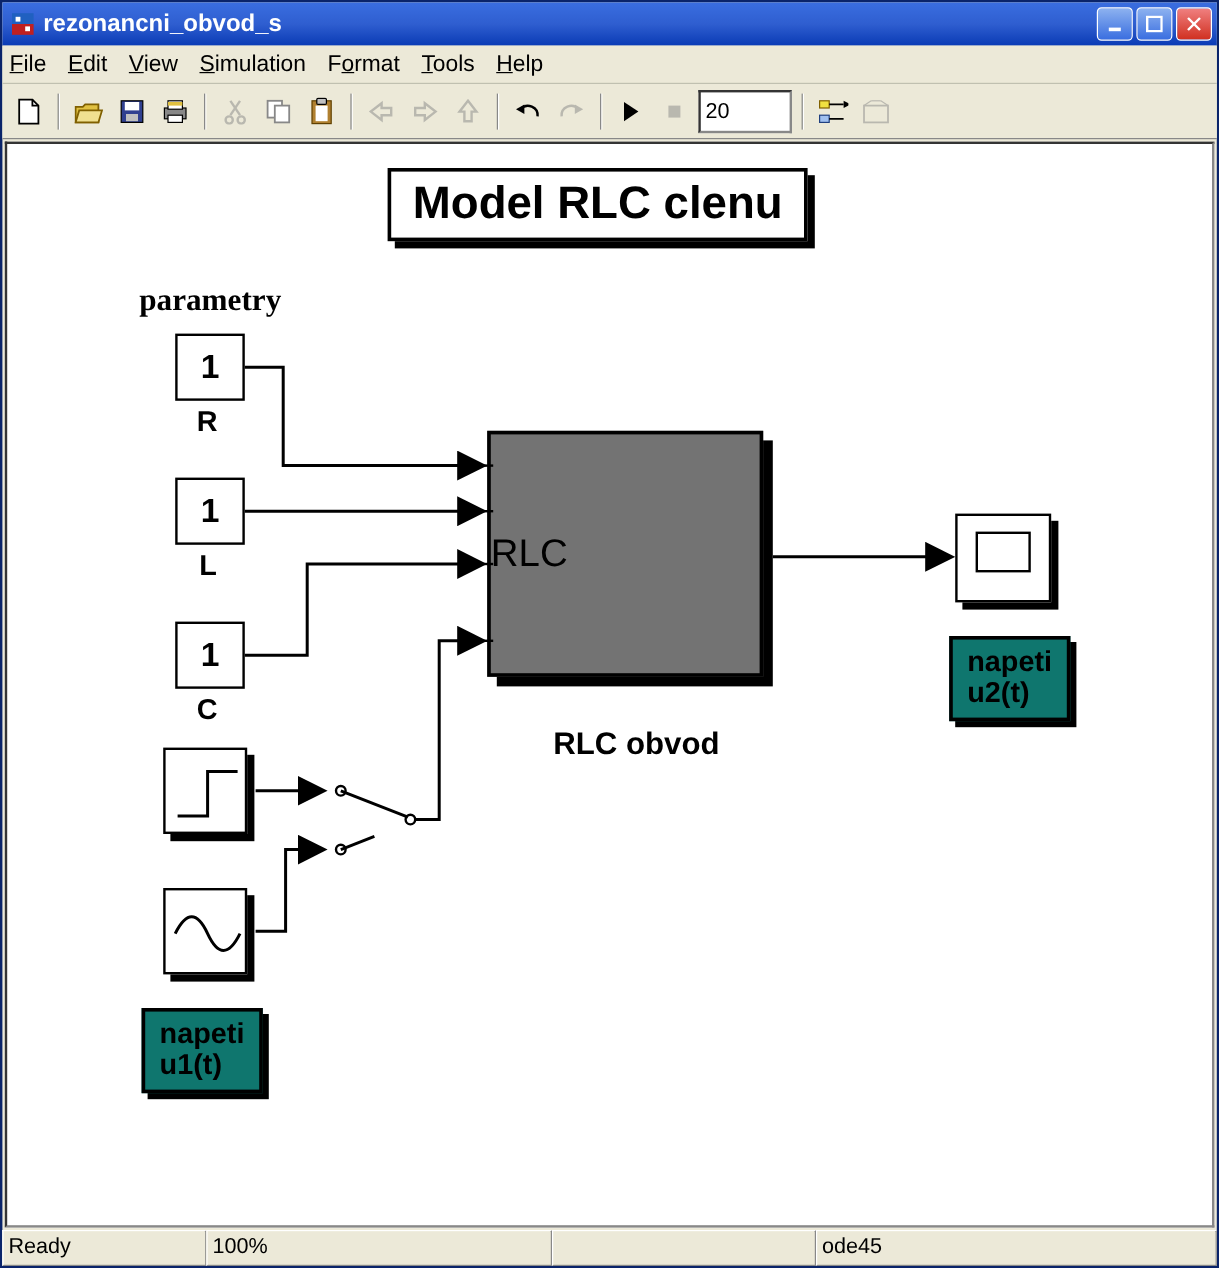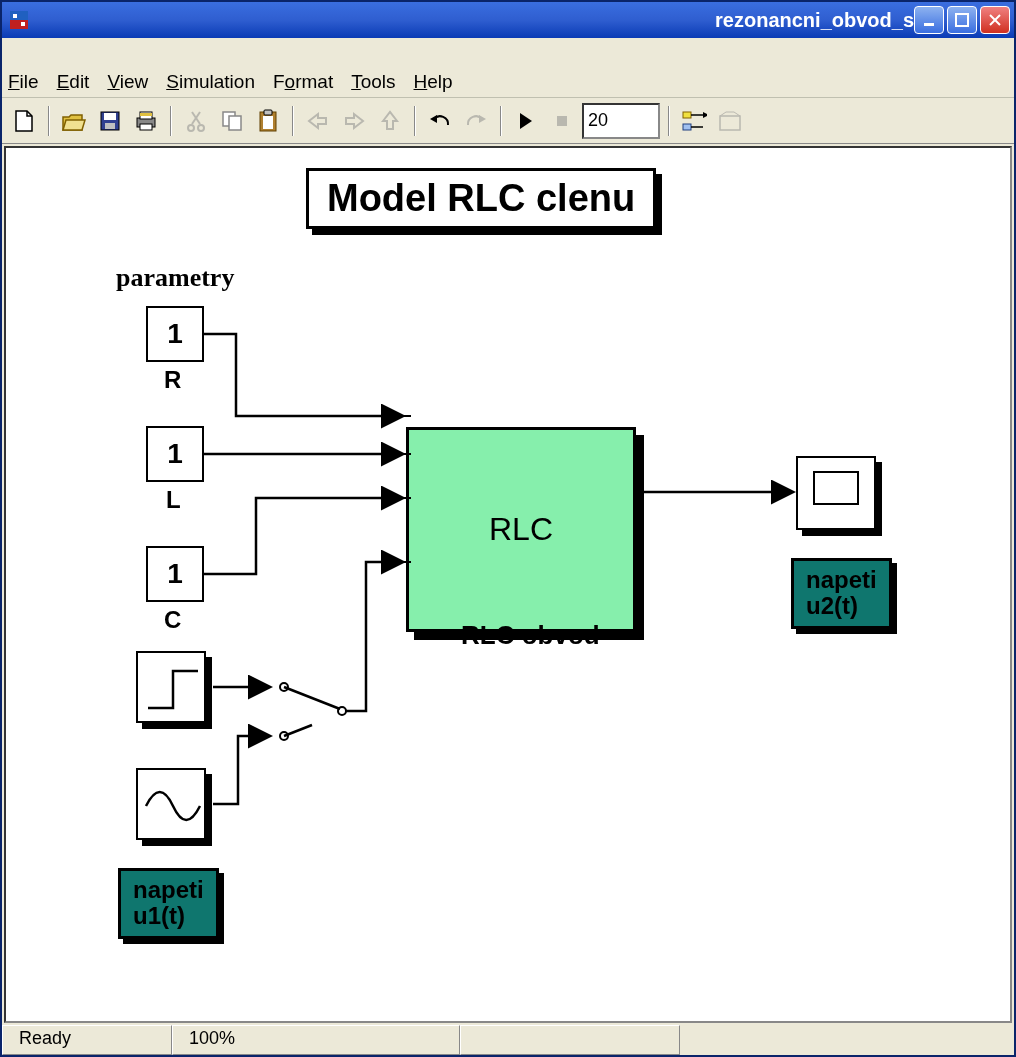--- a/index.html
+++ b/index.html
@@ -21,21 +21,20 @@
   
   .titlebar {
     height: 36px;
     background: linear-gradient(to bottom, #3a6ee0 0%, #2f5ed0 50%, #0a3bb5 100%);
     display: flex;
     align-items: center;
     padding: 0 4px 0 6px;
     color: #fff;
     font-weight: bold;
     font-size: 20px;
-    text-align: right;
   }
   .titlebar .app-icon {
     width: 22px; height: 22px;
     margin-right: 6px;
     display: flex; align-items: center; justify-content: center;
   }
   .titlebar .title { flex: 1; }
   .titlebar .controls { display: flex; gap: 3px; }
   .win-btn {
     width: 30px; height: 28px;
@@ -49,21 +48,20 @@
   .win-btn.close { background: linear-gradient(#f08080,#d03020);}
   
   .menubar {
     height: 32px;
     background: #ece9d8;
     display: flex; align-items: center;
     padding: 0 6px;
     gap: 18px;
     font-size: 19px;
     border-bottom: 1px solid #c0c0b0;
-    margin-top: 28px;
   }
   .menubar .menu-item { cursor: default; }
   .menubar .menu-item .ul { text-decoration: underline; }
   
   .toolbar {
     height: 46px;
     background: #ece9d8;
     display: flex; align-items: center;
     padding: 0 6px;
     gap: 4px;
@@ -100,32 +98,32 @@
   .statusbar {
     height: 30px;
     background: #ece9d8;
     display: flex;
     font-size: 18px;
   }
   .statusbar .cell {
     border: 1px solid #888;
     border-top: 1px solid #fff;
     border-left: 1px solid #fff;
-    padding: 2px 16px;
+    padding: 2px 4px;
     background: #ece9d8;
   }
   .statusbar .c1 { width: 170px; }
   .statusbar .c2 { width: 288px; }
   .statusbar .c3 { width: 220px; }
   .statusbar .c4 { flex: 1; }
 
   
   .diag-title {
     position: absolute;
-    left: 300px; top: 20px;
+    left: 317px; top: 20px;
     font-family: "Arial", sans-serif;
     font-size: 38px;
     font-weight: bold;
     border: 3px solid #000;
     background: #fff;
     padding: 6px 18px;
     box-shadow: 6px 6px 0 #000;
   }
   .param-label {
     position: absolute;
@@ -143,24 +141,24 @@
   .blk-label {
     position: absolute;
     font-family: "Arial"; font-weight: bold; font-size: 24px;
     text-align: center;
   }
   .rlc-block {
     position: absolute;
     left: 400px; top: 239px;
     width: 230px; height: 205px;
     border: 3px solid #000;
-    background: #86efac;
+    background: #737373;
     box-shadow: 8px 8px 0 #000;
-    display: flex; align-items: center; justify-content: center;
-    font-family: "Arial"; font-size: 32px; margin-top: 40px;
+    display: flex; align-items: center; justify-content: flex-start;
+    font-family: "Arial"; font-size: 32px;
   }
   .scope-block {
     position: absolute;
     left: 790px; top: 308px;
     width: 80px; height: 74px;
     border: 2px solid #000;
     background: #fff;
     box-shadow: 6px 6px 0 #000;
     display: flex; align-items: center; justify-content: center;
   }
@@ -371,21 +369,21 @@
     </div>
 
     <div class="yellow-tag" style="left:112px; top:720px;">
       <div>napeti</div>
       <div>u1(t)</div>
     </div>
 
     <div class="rlc-block">
       <span>RLC</span>
     </div>
-    <div class="blk-label" style="left:455px; top:472px; font-size:26px;">RLC obvod</div>
+    <div class="blk-label" style="left:455px; top:484px; font-size:26px;">RLC obvod</div>
 
     <div class="scope-block">
       <svg width="60" height="54">
           <rect x="8" y="6" width="44" height="32" fill="#fff" stroke="#000" stroke-width="2"></rect>
         </svg>
     </div>
 
     <div class="yellow-tag" style="left:785px; top:410px;">
       <div>napeti</div>
       <div>u2(t)</div>
@@ -423,15 +421,16 @@
       <line x1="395" y1="350" x2="405" y2="350" stroke="#000" stroke-width="2"></line>
       <line x1="395" y1="414" x2="405" y2="414" stroke="#000" stroke-width="2"></line>
     </svg>
 
   </div>
 
   <div class="statusbar">
     <div class="cell c1">Ready</div>
     <div class="cell c2">100%</div>
     <div class="cell c3"></div>
+    <div class="cell c4">ode45</div>
   </div>
 
 </div>
 
 </body></html>

